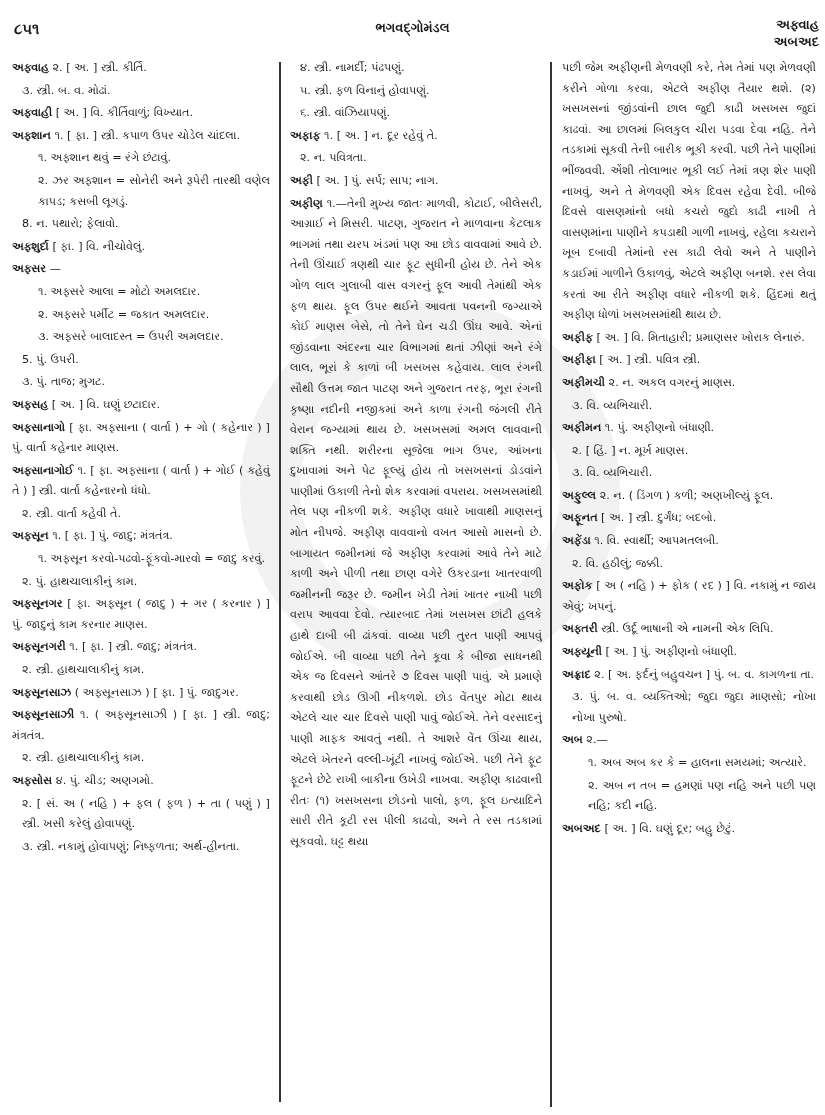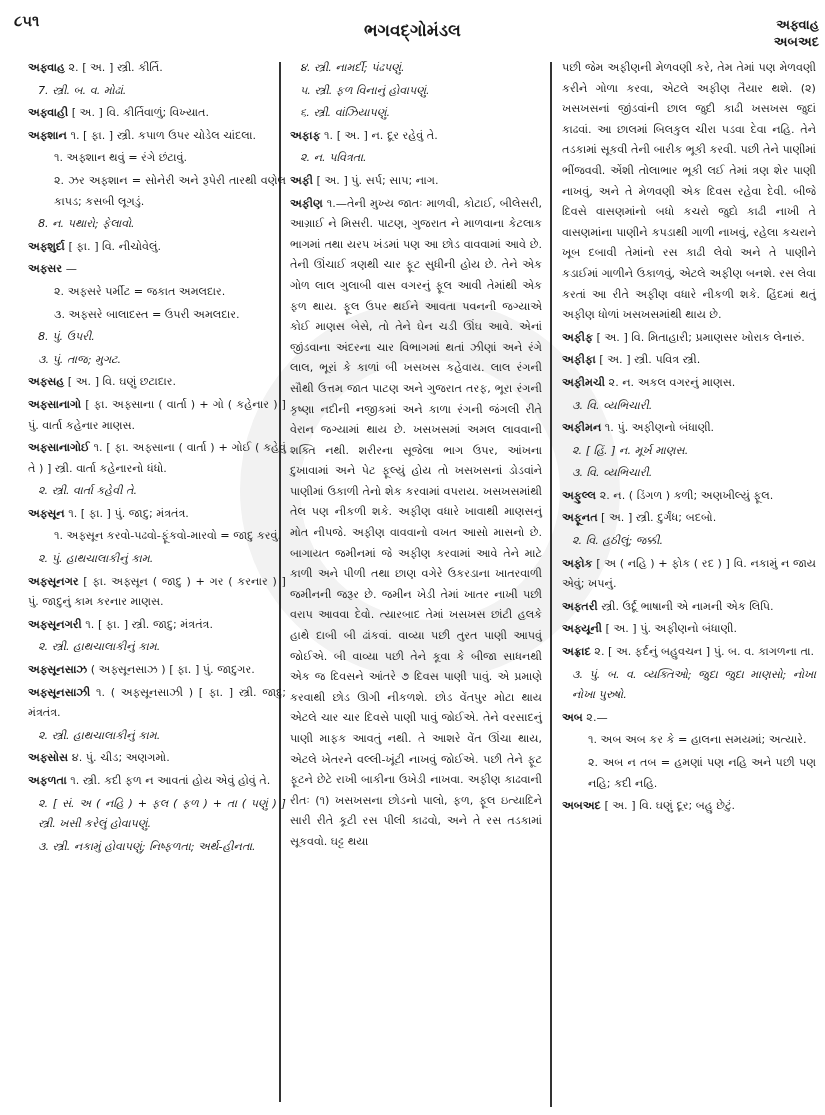--- a/index.html
+++ b/index.html
@@ -1,39 +1,39 @@
 <!DOCTYPE html>
 <html><head>
 <meta charset="utf-8">
 <style>
   html, body { margin:0; padding:0; }
   body {
     width:825px; height:1115px; background:#ffffff; color:#1a1a1a;
     font-family:"DejaVu Sans", sans-serif; position:relative; overflow:hidden;
   }
   .page-header { position:absolute; top:12px; left:0; width:825px; height:40px; }
-  .page-num { position:absolute; left:14px; top:0; font-size:15px; font-weight:bold; }
-  .book-title { position:absolute; left:0; width:825px; top:8px; text-align:center; font-size:17px; font-weight:bold; }
+  .page-num { position:absolute; left:14px; top:8px; font-size:15px; font-weight:bold; }
+  .book-title { position:absolute; left:0; width:825px; top:8px; text-align:center; font-size:13px; font-weight:bold; }
   .guide-words { position:absolute; right:6px; top:4px; text-align:right; font-size:13px; font-weight:bold; line-height:17px; }
   .watermark {
     position:absolute; left:240px; top:300px; width:380px; height:380px;
     border-radius:50%; border:60px solid #f2f2f2; box-sizing:border-box; z-index:0;
   }
   .col {
     position:absolute; top:58px; font-size:11.2px; line-height:20.6px; z-index:1;
   }
-  .col-1 { left:12px; width:258px;margin-left:16px; }
+  .col-1 { left:12px; width:258px; }
   .col-2 { left:290px; width:252px; }
   .col-3 { left:562px; width:254px; }
   .divider { position:absolute; top:62px; width:2px; background:#333; z-index:1; }
   .divider-1 { left:279px; height:1040px; }
   .divider-2 { left:550px; height:1045px; }
   .entry { margin:0 0 2px 0; text-align:justify; }
   .hw { font-weight:bold; }
-  .sense { padding-left:10px; text-indent:0;font-style:italic; }
+  .sense { padding-left:10px; text-indent:0; }
   .sub { padding-left:26px; }
   .para { text-align:justify; }
 </style>
 </head>
 <body>
 
 <div class="page-header">
   <span class="page-num">૮૫૧</span>
   <div class="book-title">ભગવદ્ગોમંડલ</div>
   <div class="guide-words">
@@ -42,47 +42,47 @@
   </div>
 </div>
 
 <div class="watermark"></div>
 
 <div class="divider divider-1"></div>
 <div class="divider divider-2"></div>
 
 <div class="col col-1">
     <div class="entry "><span class="hw">અફ્વાહ</span><span> ૨. [ અ. ] સ્ત્રી. કીર્તિ.</span></div>
-    <div class="entry sense"><span>7. સ્ત્રી. બ. વ. મોઢાં.</span></div>
+    <div class="entry sense"><span>૩. સ્ત્રી. બ. વ. મોઢાં.</span></div>
     <div class="entry "><span class="hw">અફ્વાહી</span><span> [ અ. ] વિ. કીર્તિવાળું; વિખ્યાત.</span></div>
     <div class="entry "><span class="hw">અફ્શાન</span><span> ૧. [ ફા. ] સ્ત્રી. કપાળ ઉપર ચોડેલ ચાંદલા.</span></div>
     <div class="entry sub"><span>૧. અફ્શાન થવું = રંગે છંટાવું.</span></div>
     <div class="entry sub"><span>૨. ઝર અફ્શાન = સોનેરી અને રૂપેરી તારથી વણેલ કાપડ; કસબી લૂગડું.</span></div>
     <div class="entry sense"><span>8. ન. પથારો; ફેલાવો.</span></div>
     <div class="entry "><span class="hw">અફ્શુર્દા</span><span> [ ફા. ] વિ. નીચોવેલું.</span></div>
     <div class="entry "><span class="hw">અફ્સર</span><span> —</span></div>
+    <div class="entry sub"><span>૧. અફ્સરે આલા = મોટો અમલદાર.</span></div>
     <div class="entry sub"><span>૨. અફ્સરે પર્મીટ = જકાત અમલદાર.</span></div>
     <div class="entry sub"><span>૩. અફ્સરે બાલાદસ્ત = ઉપરી અમલદાર.</span></div>
-    <div class="entry sense"><span>8. પું. ઉપરી.</span></div>
+    <div class="entry sense"><span>5. પું. ઉપરી.</span></div>
     <div class="entry sense"><span>૩. પું. તાજ; મુગટ.</span></div>
     <div class="entry "><span class="hw">અફ્સહ</span><span> [ અ. ] વિ. ઘણું છટાદાર.</span></div>
     <div class="entry "><span class="hw">અફ્સાનાગો</span><span> [ ફા. અફ્સાના ( વાર્તા ) + ગો ( કહેનાર ) ] પું. વાર્તા કહેનાર માણસ.</span></div>
     <div class="entry "><span class="hw">અફ્સાનાગોઈ</span><span> ૧. [ ફા. અફ્સાના ( વાર્તા ) + ગોઈ ( કહેવું તે ) ] સ્ત્રી. વાર્તા કહેનારનો ધંધો.</span></div>
     <div class="entry sense"><span>૨. સ્ત્રી. વાર્તા કહેવી તે.</span></div>
     <div class="entry "><span class="hw">અફ્સૂન</span><span> ૧. [ ફા. ] પું. જાદુ; મંત્રતંત્ર.</span></div>
     <div class="entry sub"><span>૧. અફ્સૂન કરવો-પઢવો-ફૂંકવો-મારવો = જાદુ કરવું.</span></div>
     <div class="entry sense"><span>૨. પું. હાથચાલાકીનું કામ.</span></div>
     <div class="entry "><span class="hw">અફ્સૂનગર</span><span> [ ફા. અફ્સૂન ( જાદુ ) + ગર ( કરનાર ) ] પું. જાદુનું કામ કરનાર માણસ.</span></div>
     <div class="entry "><span class="hw">અફ્સૂનગરી</span><span> ૧. [ ફા. ] સ્ત્રી. જાદુ; મંત્રતંત્ર.</span></div>
     <div class="entry sense"><span>૨. સ્ત્રી. હાથચાલાકીનું કામ.</span></div>
     <div class="entry "><span class="hw">અફ્સૂનસાઝ</span><span> ( અફ્સૂનસાઝ ) [ ફા. ] પું. જાદુગર.</span></div>
     <div class="entry "><span class="hw">અફ્સૂનસાઝી</span><span> ૧. ( અફ્સૂનસાઝી ) [ ફા. ] સ્ત્રી. જાદુ; મંત્રતંત્ર.</span></div>
     <div class="entry sense"><span>૨. સ્ત્રી. હાથચાલાકીનું કામ.</span></div>
     <div class="entry "><span class="hw">અફ્સોસ</span><span> ૪. પું. ચીડ; અણગમો.</span></div>
-    <div class="entry "><span class="hw">અફળતા</span><span> ૧. સ્ત્રી. કદી ફળ ન આવતાં હોય એવું હોવું તે.</span></div>
     <div class="entry sense"><span>૨. [ સં. અ ( નહિ ) + ફલ ( ફળ ) + તા ( પણું ) ] સ્ત્રી. ખસી કરેલું હોવાપણું.</span></div>
     <div class="entry sense"><span>૩. સ્ત્રી. નકામું હોવાપણું; નિષ્ફળતા; અર્થ-હીનતા.</span></div>
   </div>
 <div class="col col-2">
     <div class="entry sense"><span>૪. સ્ત્રી. નામર્દી; પંઢપણું.</span></div>
     <div class="entry sense"><span>૫. સ્ત્રી. ફળ વિનાનું હોવાપણું.</span></div>
     <div class="entry sense"><span>૬. સ્ત્રી. વાંઝિયાપણું.</span></div>
     <div class="entry "><span class="hw">અફાફ</span><span> ૧. [ અ. ] ન. દૂર રહેવું તે.</span></div>
     <div class="entry sense"><span>૨. ન. પવિત્રતા.</span></div>
     <div class="entry "><span class="hw">અફી</span><span> [ અ. ] પું. સર્પ; સાપ; નાગ.</span></div>
@@ -92,20 +92,21 @@
     <div class="entry para"><span>પછી જેમ અફીણની મેળવણી કરે, તેમ તેમાં પણ મેળવણી કરીને ગોળા કરવા, એટલે અફીણ તૈયાર થશે. (૨) ખસખસનાં જીંડવાંની છાલ જુદી કાઢી ખસખસ જુદાં કાઢવાં. આ છાલમાં બિલકુલ ચીરા પડવા દેવા નહિ. તેને તડકામાં સૂકવી તેની બારીક ભૂકી કરવી. પછી તેને પાણીમાં ભીંજવવી. એંશી તોલાભાર ભૂકી લઈ તેમાં ત્રણ શેર પાણી નાખવું, અને તે મેળવણી એક દિવસ રહેવા દેવી. બીજે દિવસે વાસણમાંનો બધો કચરો જુદો કાઢી નાખી તે વાસણમાંના પાણીને કપડાથી ગાળી નાખવું, રહેલા કચરાને ખૂબ દબાવી તેમાંનો રસ કાઢી લેવો અને તે પાણીને કડાઈમાં ગાળીને ઉકાળવું, એટલે અફીણ બનશે. રસ લેવા કરતાં આ રીતે અફીણ વધારે નીકળી શકે. હિંદમાં થતું અફીણ ધોળાં ખસખસમાંથી થાય છે.</span></div>
     <div class="entry "><span class="hw">અફીફ</span><span> [ અ. ] વિ. મિતાહારી; પ્રમાણસર ખોરાક લેનારું.</span></div>
     <div class="entry "><span class="hw">અફીફા</span><span> [ અ. ] સ્ત્રી. પવિત્ર સ્ત્રી.</span></div>
     <div class="entry "><span class="hw">અફીમચી</span><span> ૨. ન. અકલ વગરનું માણસ.</span></div>
     <div class="entry sense"><span>૩. વિ. વ્યભિચારી.</span></div>
     <div class="entry "><span class="hw">અફીમન</span><span> ૧. પું. અફીણનો બંધાણી.</span></div>
     <div class="entry sense"><span>૨. [ હિં. ] ન. મૂર્ખ માણસ.</span></div>
     <div class="entry sense"><span>૩. વિ. વ્યભિચારી.</span></div>
     <div class="entry "><span class="hw">અફુલ્લ</span><span> ૨. ન. ( ડિંગળ ) કળી; અણખીલ્યું ફૂલ.</span></div>
     <div class="entry "><span class="hw">અફૂનત</span><span> [ અ. ] સ્ત્રી. દુર્ગંધ; બદબો.</span></div>
+    <div class="entry "><span class="hw">અફેંડા</span><span> ૧. વિ. સ્વાર્થી; આપમતલબી.</span></div>
     <div class="entry sense"><span>૨. વિ. હઠીલું; જક્કી.</span></div>
     <div class="entry "><span class="hw">અફોક</span><span> [ અ ( નહિ ) + ફોક ( રદ ) ] વિ. નકામું ન જાય એવું; ખપનું.</span></div>
     <div class="entry "><span class="hw">અફ્તરી</span><span> સ્ત્રી. ઉર્દૂ ભાષાની એ નામની એક લિપિ.</span></div>
     <div class="entry "><span class="hw">અફ્યૂની</span><span> [ અ. ] પું. અફીણનો બંધાણી.</span></div>
     <div class="entry "><span class="hw">અફ્રાદ</span><span> ૨. [ અ. ફર્દનું બહુવચન ] પું. બ. વ. કાગળના તા.</span></div>
     <div class="entry sense"><span>૩. પું. બ. વ. વ્યક્તિઓ; જુદા જુદા માણસો; નોખા નોખા પુરુષો.</span></div>
     <div class="entry "><span class="hw">અબ</span><span> ૨.—</span></div>
     <div class="entry sub"><span>૧. અબ અબ કર કે = હાલના સમયમાં; અત્યારે.</span></div>
     <div class="entry sub"><span>૨. અબ ન તબ = હમણાં પણ નહિ અને પછી પણ નહિ; કદી નહિ.</span></div>
     <div class="entry "><span class="hw">અબઅદ</span><span> [ અ. ] વિ. ઘણું દૂર; બહુ છેટું.</span></div>

